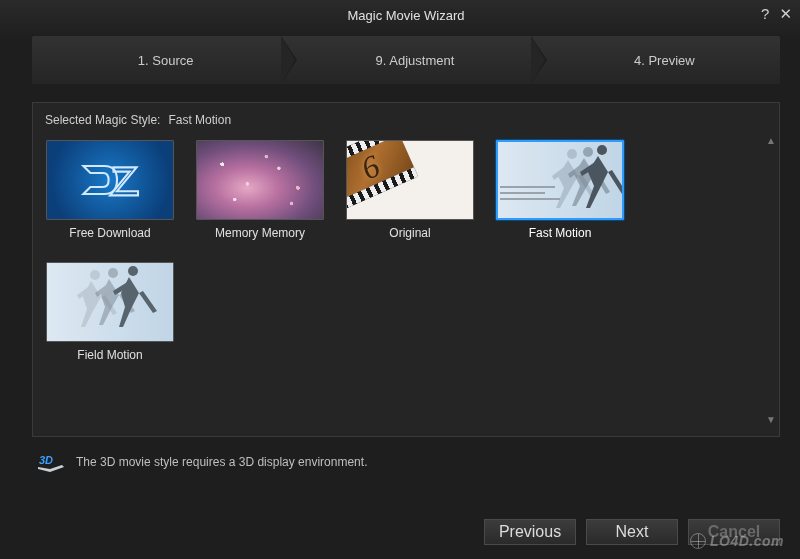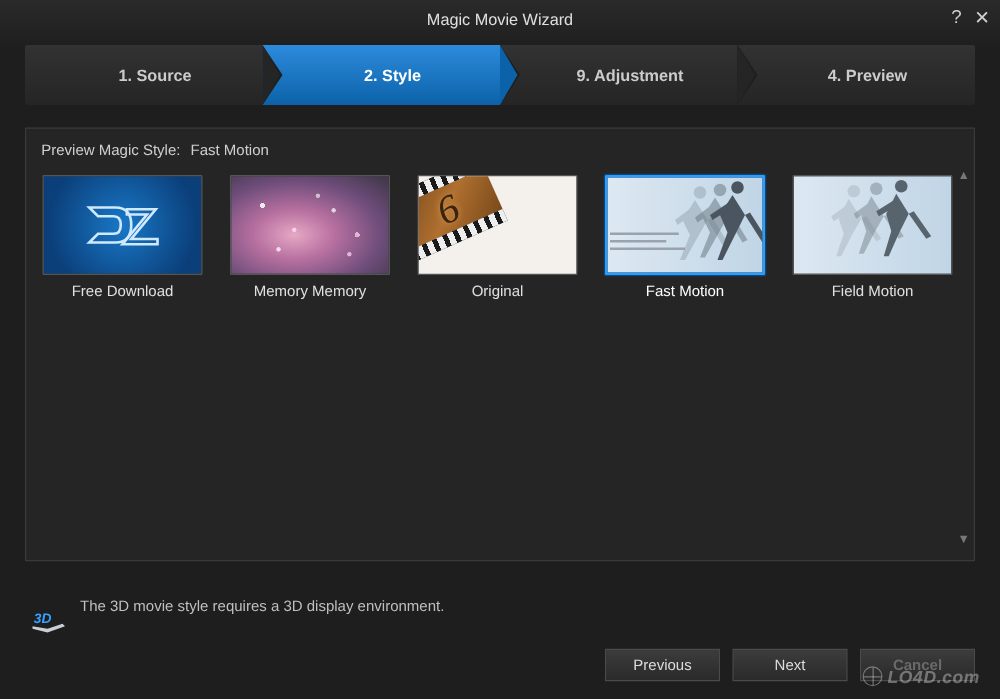--- a/index.html
+++ b/index.html
@@ -8,42 +8,41 @@
   background: #1a1a1a;
   font-family: "Segoe UI", Arial, sans-serif;
   font-size: 12px;
   color: #d0d0d0;
   overflow: hidden;
   position: relative;
 }
 .window {
   width: 800px; height: 559px;
   background: linear-gradient(to bottom, #2a2a2a 0%, #1e1e1e 40px, #1e1e1e 100%);
-  display: flex; flex-direction: column;
+  display: flex; flex-direction: column; padding-left: 12px;
 }
 .titlebar {
   height: 30px;
   display: flex; align-items: center; justify-content: center;
   position: relative;
   color: #e0e0e0;
   font-size: 13px;
 }
 .titlebar-controls {
   position: absolute; right: 8px; top: 5px;
   display: flex; gap: 10px;
 }
 .titlebar-controls span { cursor: pointer; color: #cfcfcf; font-size: 15px; }
 .stepbar {
   height: 48px;
   margin: 6px 20px 0 20px;
   display: flex;
   align-items: stretch;
   border-radius: 2px;
   overflow: hidden;
-  font-weight: bold;
 }
 .step {
   flex: 1;
   position: relative;
   display: flex; align-items: center; justify-content: center;
   background: linear-gradient(to bottom, #323232, #252525);
   color: #cccccc;
   font-size: 13px;
   padding-left: 18px;
 }
@@ -176,33 +175,34 @@
 .speedlines span:nth-child(2){width:45px;}
 .speedlines span:nth-child(3){width:60px;}
 
 .footer-hint {
   display: flex; align-items: center; gap: 10px;
   margin: 6px 24px 0 24px;
   color: #bfbfbf; font-size: 12px;
 }
 .icon3d {
   width: 30px; height: 22px;
-  display: flex; align-items: center; justify-content: center; margin-top: 22px;
+  display: flex; align-items: center; justify-content: center;
 }
 .button-row {
   display: flex; justify-content: flex-end; gap: 10px;
   padding: 12px 20px 14px 0;
 }
 .btn {
   min-width: 92px; height: 26px;
   background: linear-gradient(to bottom, #3c3c3c, #2a2a2a);
   border: 1px solid #4a4a4a;
-  color: #dcdcdc; font-size: 12px;
+  color: #dcdcdc; font-size: 16px;
   display: flex; align-items: center; justify-content: center;
   cursor: pointer;
+  margin-top: 34px;
 }
 .btn.disabled { color: #6a6a6a; cursor: default; font-weight: bold; }
 .watermark {
   position: absolute; right: 16px; bottom: 10px;
   color: rgba(255,255,255,0.35); font-size: 14px; font-weight: 600;
   display: flex; align-items: center; gap: 4px;
   letter-spacing: 0.5px;
   font-style: italic;
   margin-top: 41px;
 }
@@ -229,40 +229,35 @@
       <span>✕</span>
     </div>
   </div>
 
   <div class="stepbar">
     <div class="step">
       <span>1. Source</span>
       <span class="arrow-border"></span>
         <span class="arrow"></span>
     </div>
-    <div class="step active">
-      <span>2. Style</span>
-      <span class="arrow-border"></span>
-        <span class="arrow"></span>
-    </div>
     <div class="step">
       <span>9. Adjustment</span>
       <span class="arrow-border"></span>
         <span class="arrow"></span>
     </div>
     <div class="step">
       <span>4. Preview</span>
       <span class="arrow-border"></span>
         <span class="arrow"></span>
     </div>
   </div>
 
   <div class="content-panel">
     <div class="selected-line">
-      <span>Preview Magic Style:</span>
+      <span>Selected Magic Style:</span>
       <span>Fast Motion</span>
     </div>
 
     <div class="style-grid">
 
       <div class="style-item">
         <div class="thumb thumb-dz">
           <svg viewBox="0 0 100 60">
             <path d="M12 10 L42 10 Q60 10 60 30 Q60 50 42 50 L12 50 L22 40 L40 40 Q48 40 48 30 Q48 20 40 20 L22 20 Z" fill="none" stroke="#cfe9ff" stroke-width="3"></path>
             <path d="M55 12 L88 12 L60 46 L90 46 L90 52 L50 52 L78 18 L55 18 Z" fill="none" stroke="#cfe9ff" stroke-width="3"></path>

